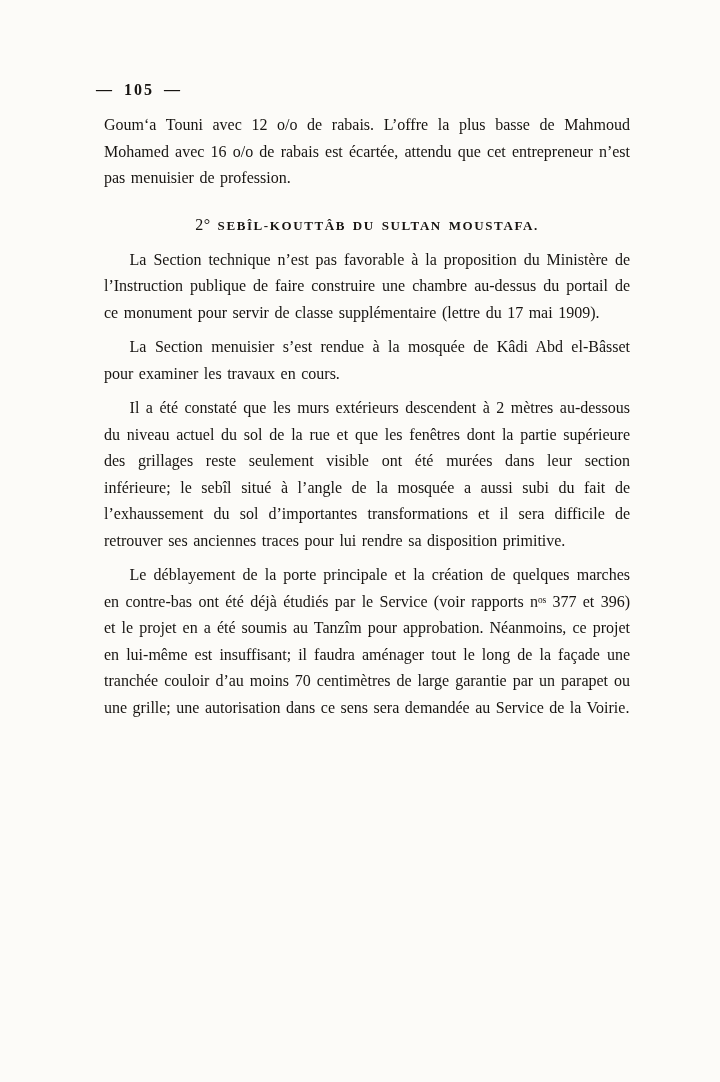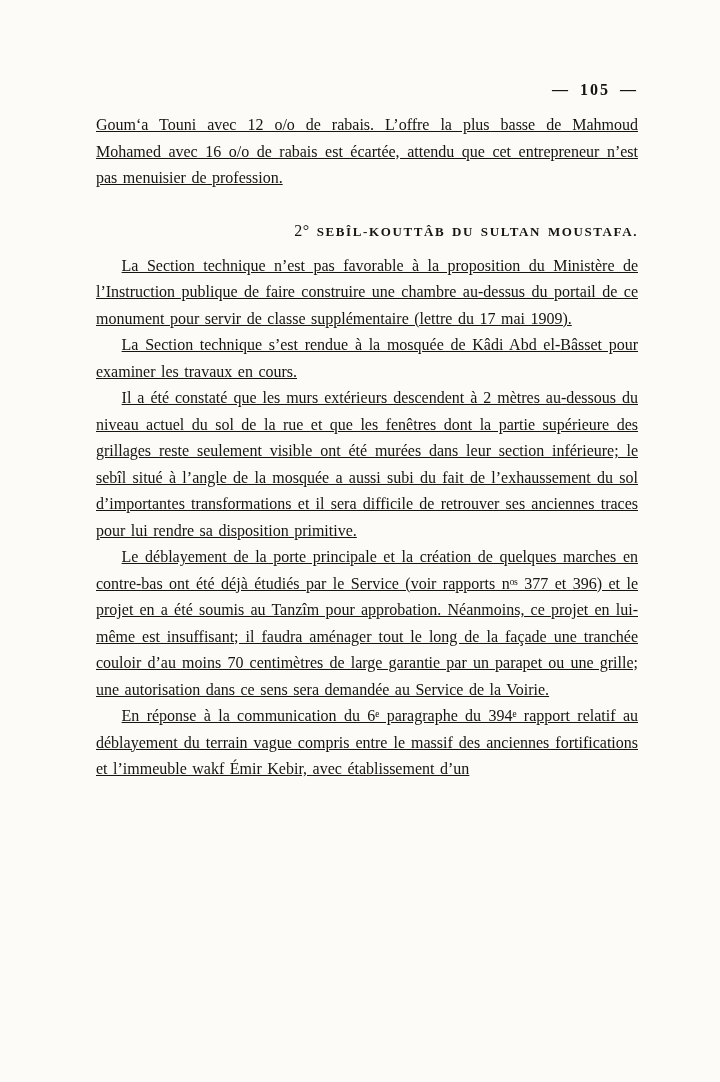--- a/index.html
+++ b/index.html
@@ -16,45 +16,44 @@
     overflow: hidden;
   }
   .page {
     box-sizing: border-box;
     width: 720px;
     height: 1082px;
     padding: 78px 82px 0 96px;
     overflow: hidden;
   }
   .page-number {
-    text-align: right;
+    text-align: left;
     font-size: 16px;
     font-weight: bold;
     letter-spacing: 2px;
     line-height: 24px;
     margin-bottom: 10px;
     word-spacing: 4px;
   }
   .body-text {
     font-size: 16px;
     line-height: 26.5px;
     text-align: justify;
     word-spacing: 1.5px;
   }
   .para {
-    margin: 0;
+    margin: 8px;
     text-indent: 1.6em;
-    text-decoration: underline;
   }
   .para.no-indent {
     text-indent: 0;
   }
   .heading {
-    margin: 23px 0 8px 0;
-    text-align: right;
+    margin: 17px 0 8px 0;
+    text-align: center;
     font-weight: normal;
     text-indent: 0;
     line-height: 26px;
     word-spacing: 2px;
   }
   .h-prefix {
     font-size: 16px;
     letter-spacing: 0.5px;
     margin-right: 7px;
   }
@@ -76,23 +75,22 @@
     <p class="para no-indent">Goum‘a Touni avec 12 o/o de rabais. L’offre la plus basse de Mahmoud Mohamed avec 16 o/o de rabais est écartée, attendu que cet entrepreneur n’est pas menuisier de profession.</p>
 
 
     <h2 class="heading">
       <span class="h-prefix">2°</span><span class="h-text">SEBÎL-KOUTTÂB DU SULTAN MOUSTAFA.</span>
     </h2>
 
     <p class="para">La Section technique n’est pas favorable à la proposition du Ministère de l’Instruction publique de faire construire une chambre au-dessus du portail de ce monument pour servir de classe supplémentaire (lettre du 17 mai 1909).</p>
 
 
-    <p class="para">La Section technique s’est rendue à la mosquée de Kâdi Abd el-Bâsset pour examiner les travaux en cours.</p>
+    <p class="para">La Section menuisier s’est rendue à la mosquée de Kâdi Abd el-Bâsset pour examiner les travaux en cours.</p>
 
     <p class="para">Il a été constaté que les murs extérieurs descendent à 2 mètres au-dessous du niveau actuel du sol de la rue et que les fenêtres dont la partie supérieure des grillages reste seulement visible ont été murées dans leur section inférieure; le sebîl situé à l’angle de la mosquée a aussi subi du fait de l’exhaussement du sol d’importantes transformations et il sera difficile de retrouver ses anciennes traces pour lui rendre sa disposition primitive.</p>
 
     <p class="para">Le déblayement de la porte principale et la création de quelques marches en contre-bas ont été déjà étudiés par le Service (voir rapports nᵒˢ 377 et 396) et le projet en a été soumis au Tanzîm pour approbation. Néanmoins, ce projet en lui-même est insuffisant; il faudra aménager tout le long de la façade une tranchée couloir d’au moins 70 centimètres de large garantie par un parapet ou une grille; une autorisation dans ce sens sera demandée au Service de la Voirie.</p>
 
 
-    <p class="para">En réponse à la communication du 6ᵉ paragraphe du 394ᵉ rapport relatif au déblayement du terrain vague compris entre le massif des anciennes fortifications et l’immeuble wakf Émir Kebir, avec établissement d’un</p>
 
   </div>
 </div>
 
 </body></html>

